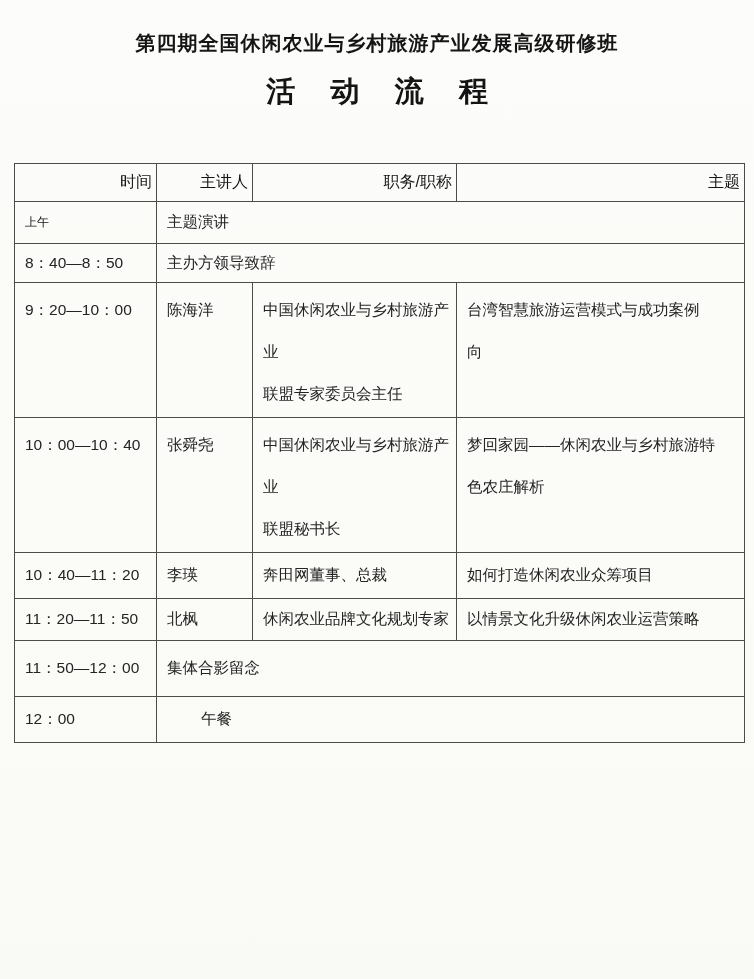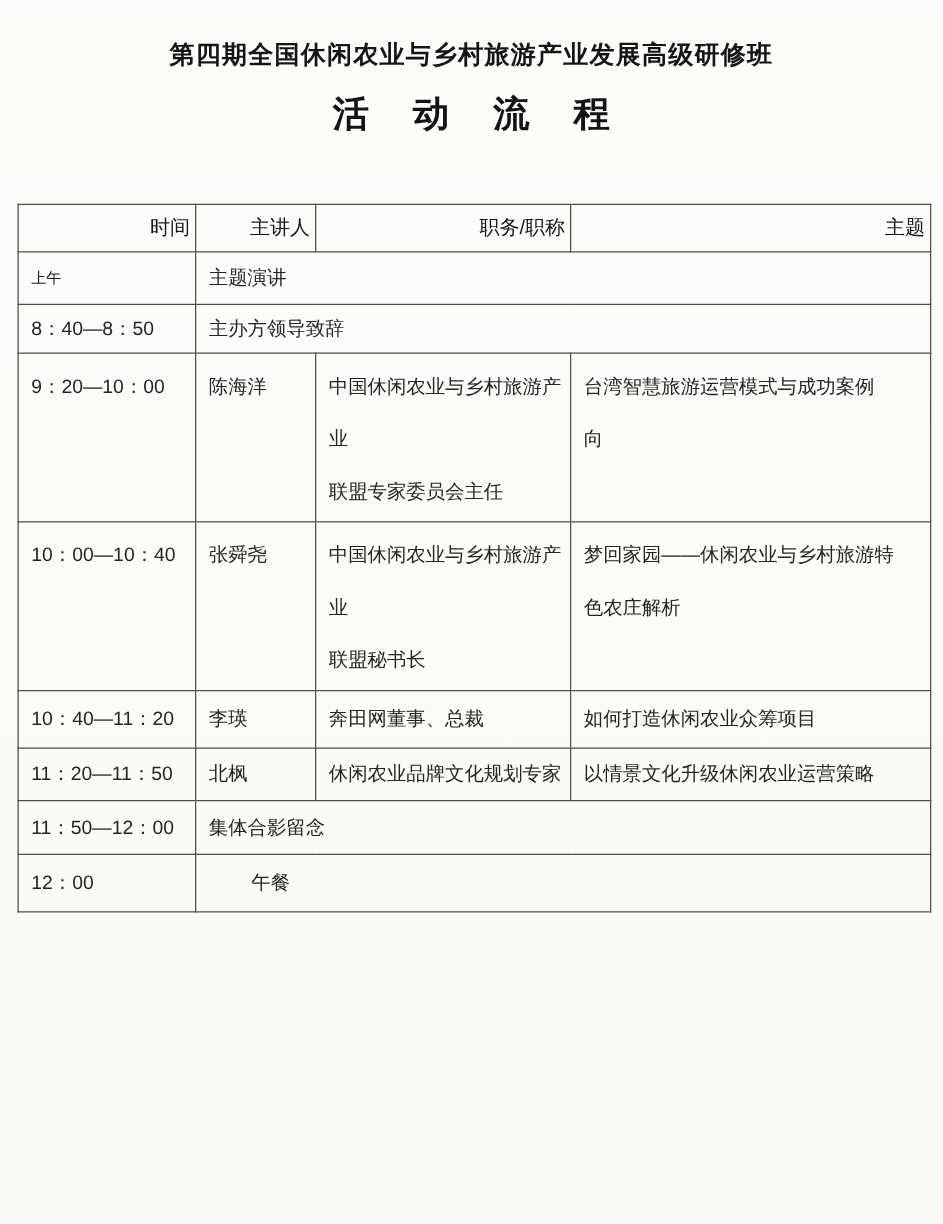--- a/index.html
+++ b/index.html
@@ -141,21 +141,21 @@
       <td>如何打造休闲农业众筹项目</td>
     </tr>
 
     <tr style="height:42px">
       <td>11：20—11：50</td>
       <td>北枫</td>
       <td>休闲农业品牌文化规划专家</td>
       <td>以情景文化升级休闲农业运营策略</td>
     </tr>
 
-    <tr style="height:43px">
+    <tr style="height:56px">
       <td>11：50—12：00</td>
       <td colspan="3">集体合影留念</td>
     </tr>
 
     <tr style="height:46px">
       <td>12：00</td>
       <td colspan="3" class="indent-lg">午餐</td>
     </tr>
 
   </tbody>

